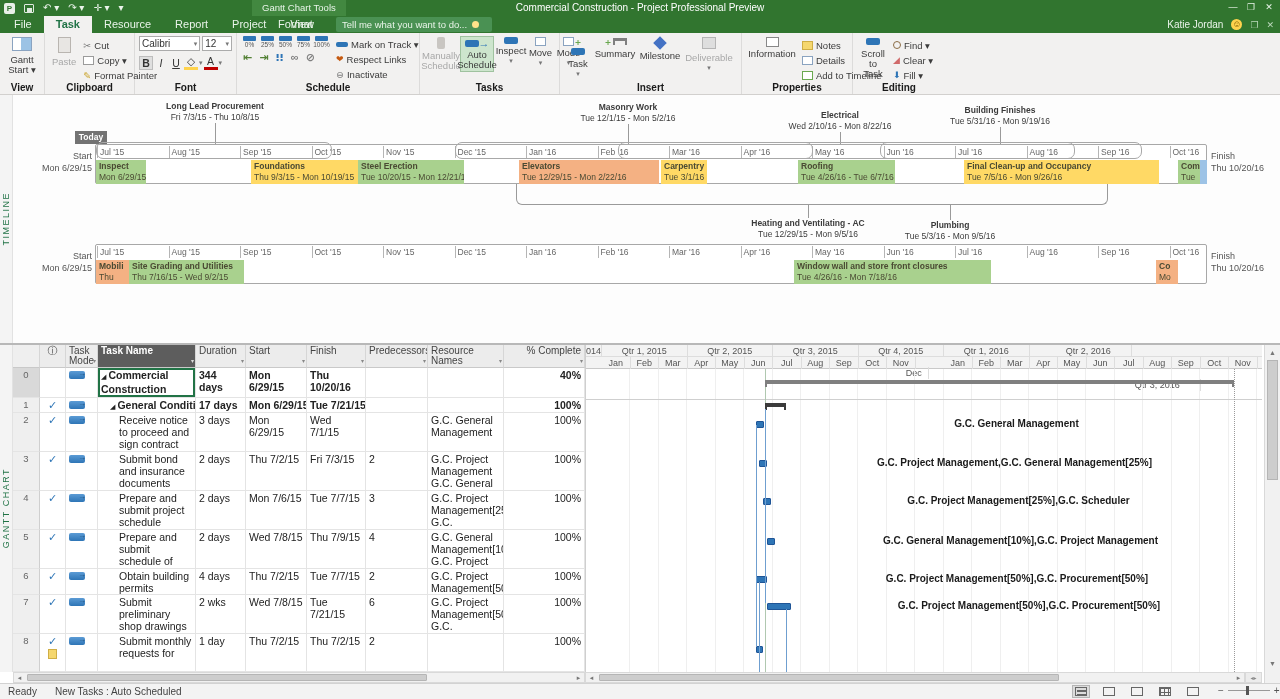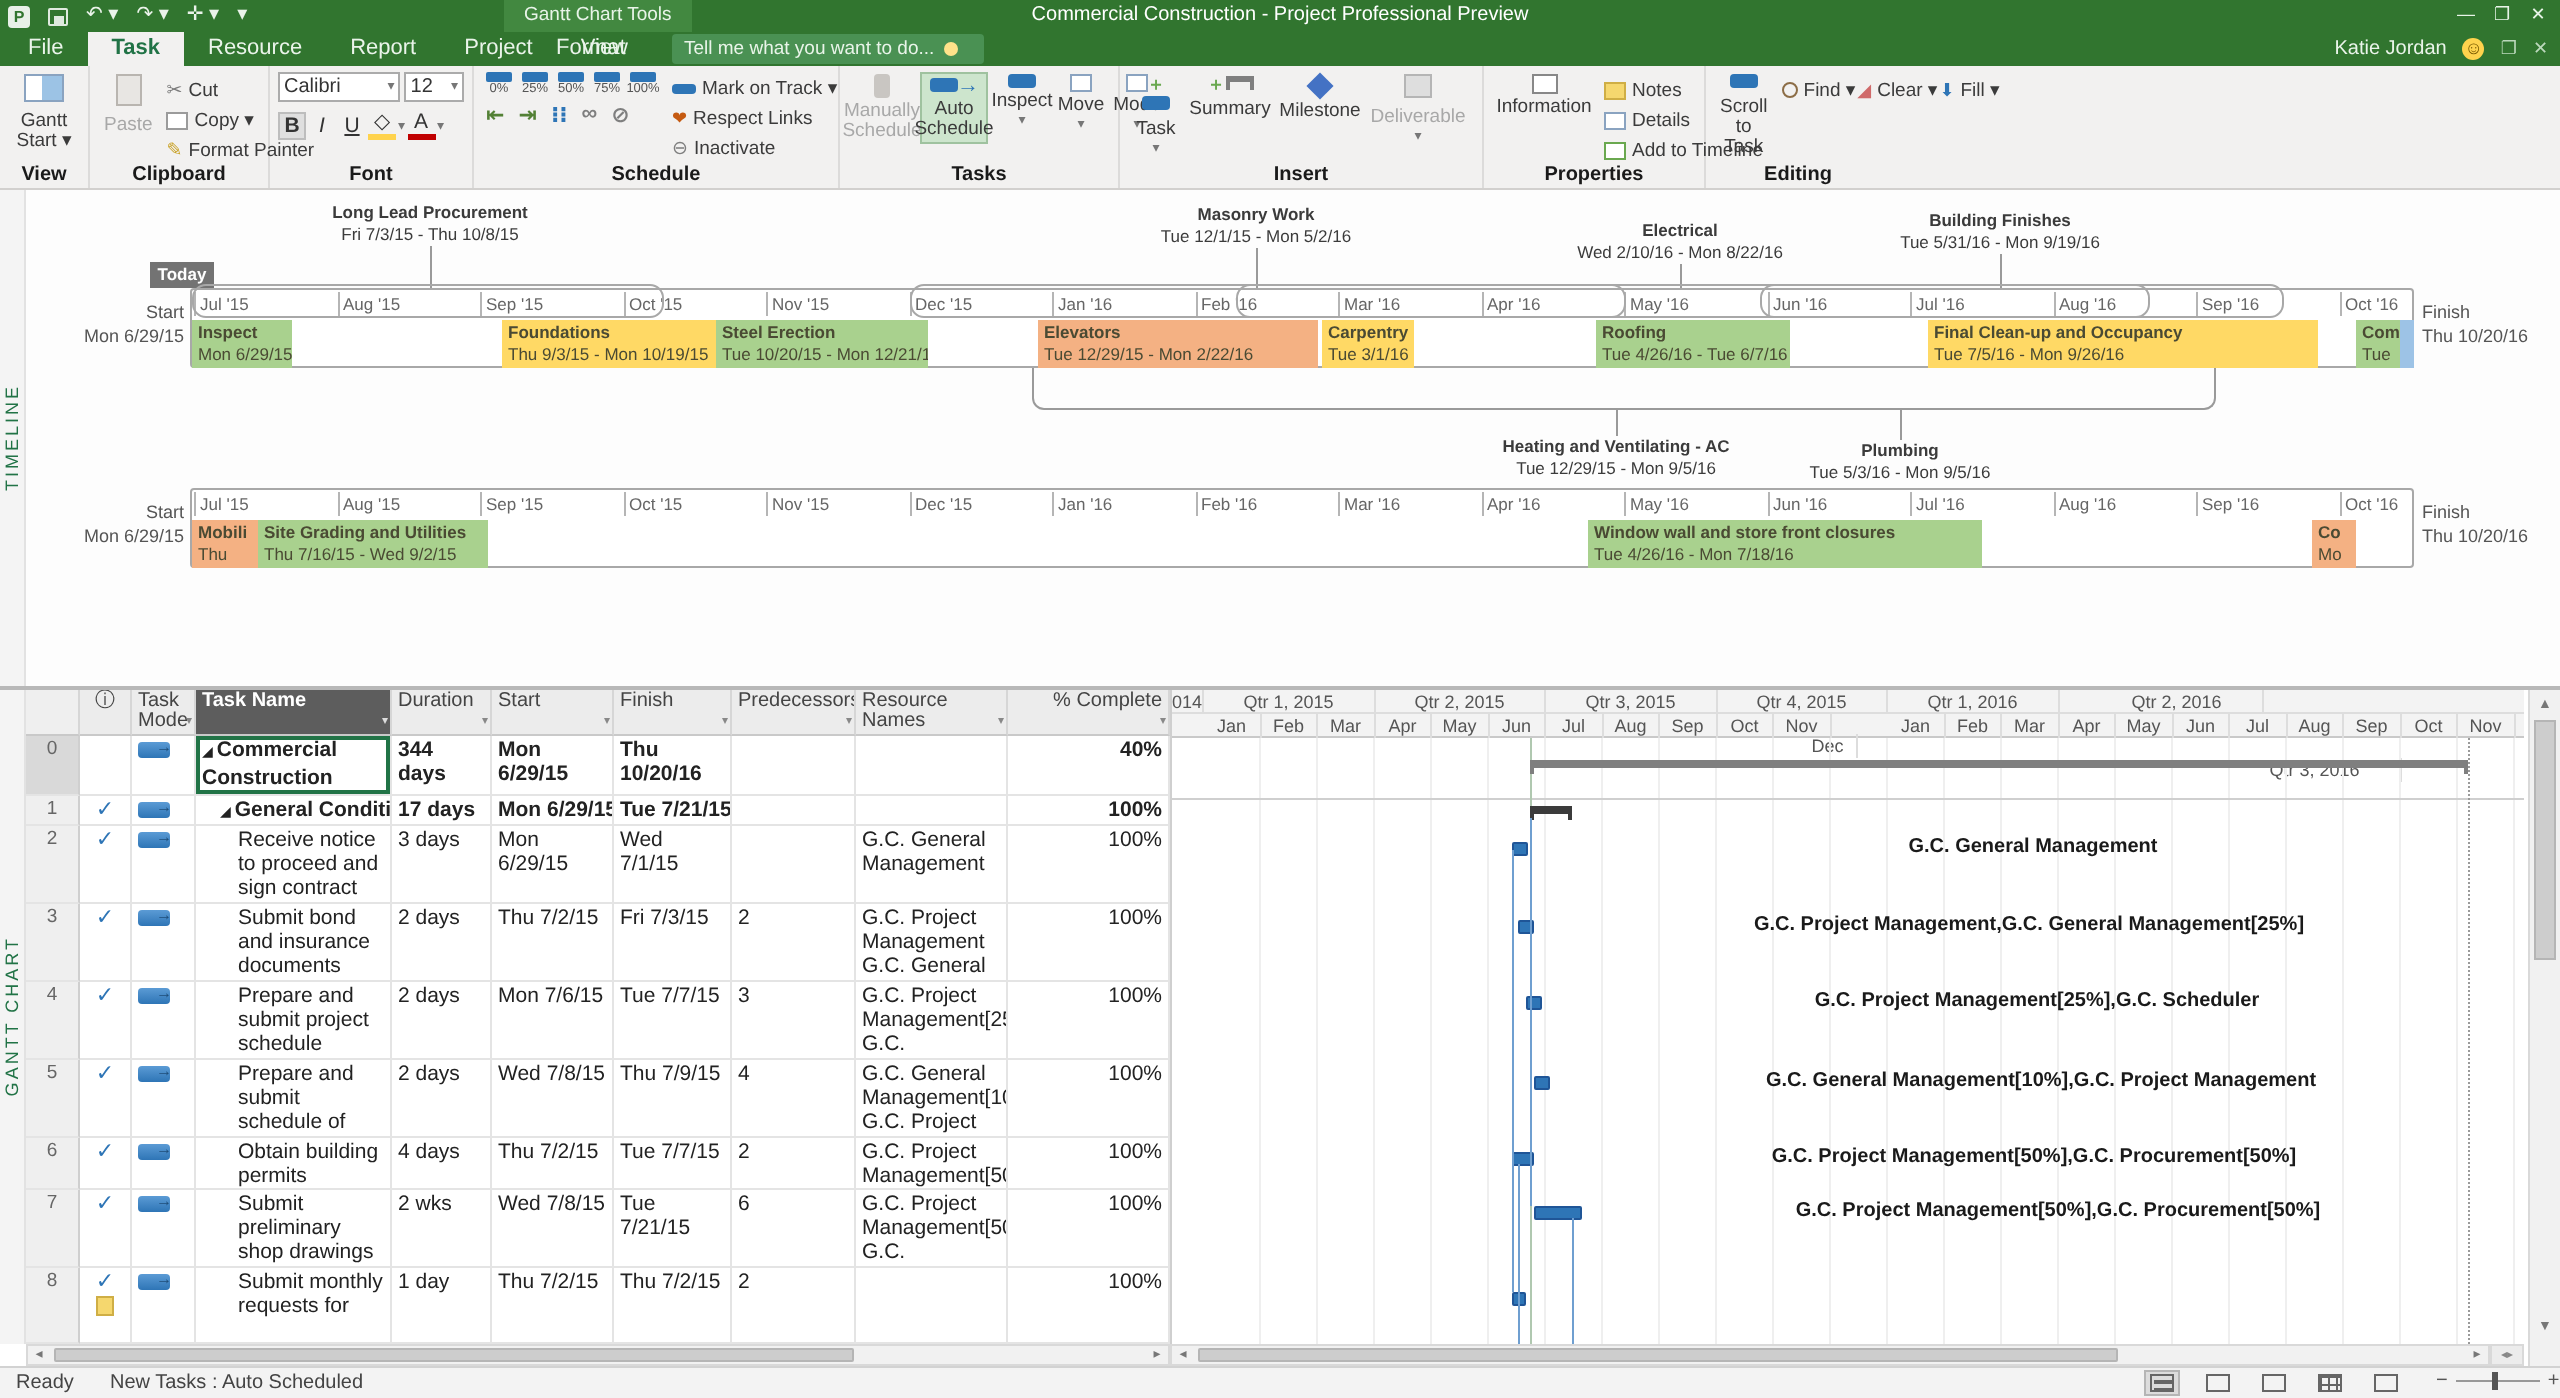--- a/index.html
+++ b/index.html
@@ -383,21 +383,21 @@
       </div>
       <div class="glabel">Properties</div>
     </div>
 
     <div class="rgroup" style="left:853px;width:92px;border-right:none">
       <div style="display:flex;gap:4px">
         <div class="bigbtn" style="width:32px">
           <span class="bicon"><span class="ico-bar"></span></span>
           <span>Scroll to Task</span>
         </div>
-        <div style="display:flex;flex-direction:row;gap:1px;padding-top:2px">
+        <div style="display:flex;flex-direction:column;gap:1px;padding-top:2px">
           <div class="srow">
               <span class="find-ico"></span>
               <span>Find ▾</span>
             </div>
           <div class="srow">
               <span style="color:#d06a6a;font-size:9px">◢</span>
               <span>Clear ▾</span>
             </div>
           <div class="srow">
               <span style="color:#2e75b6;font-size:9px">⬇</span>

